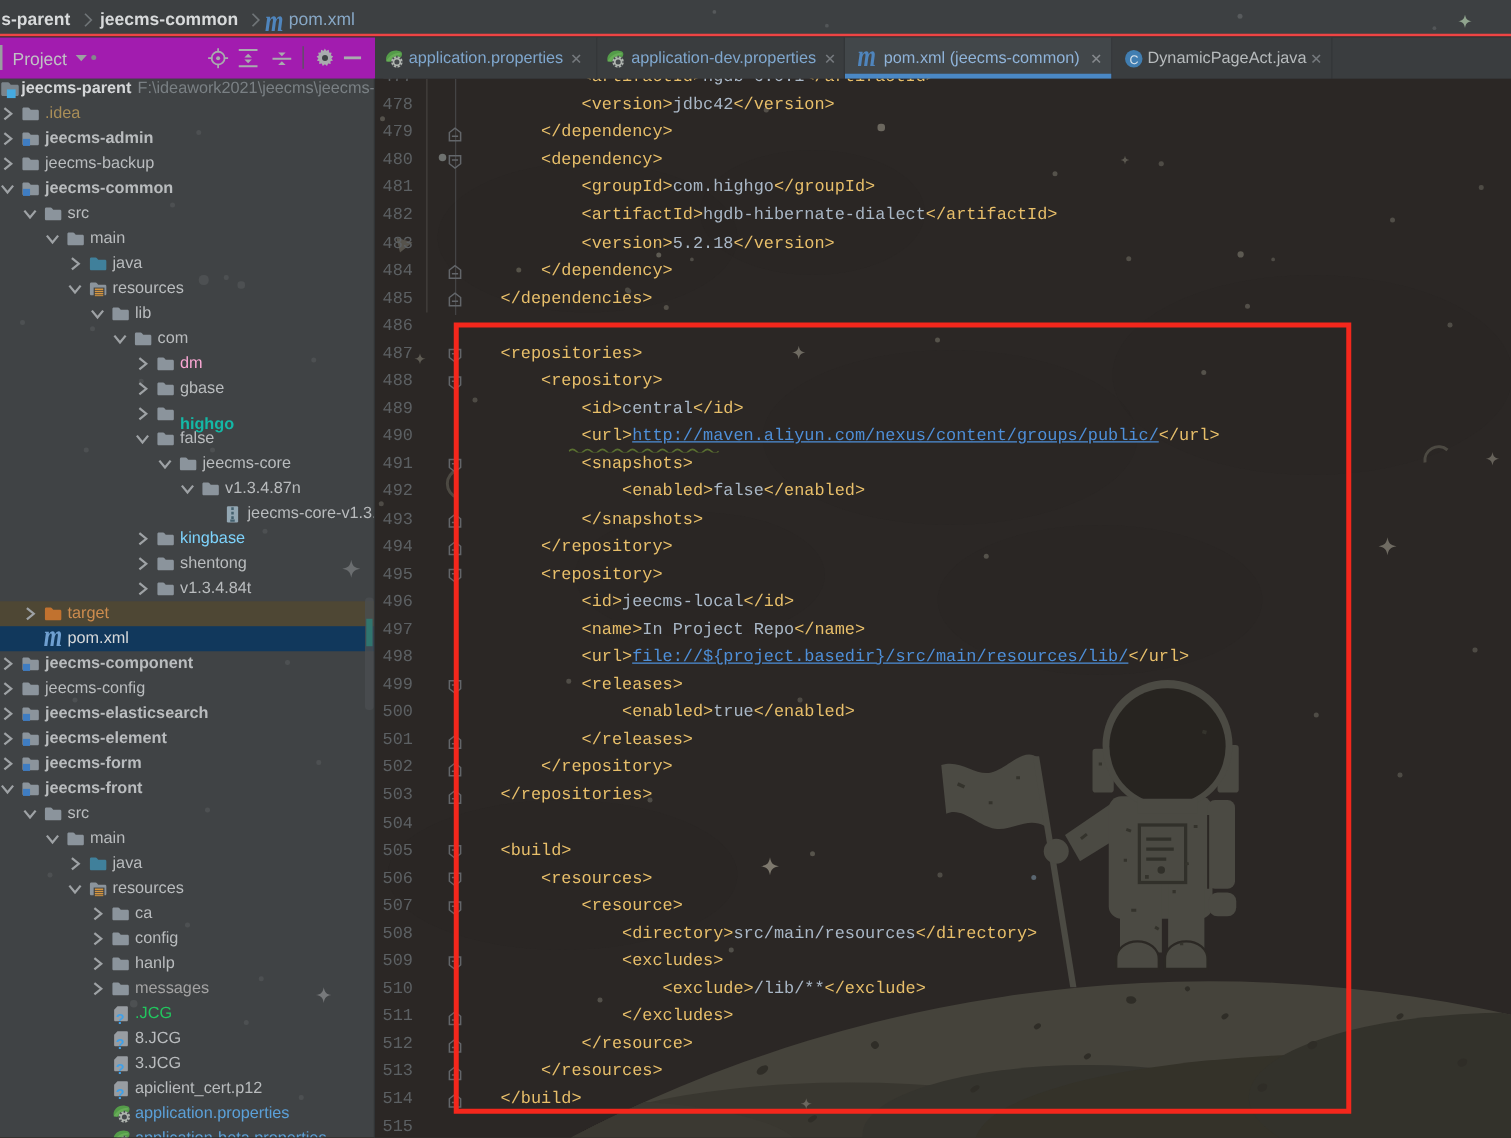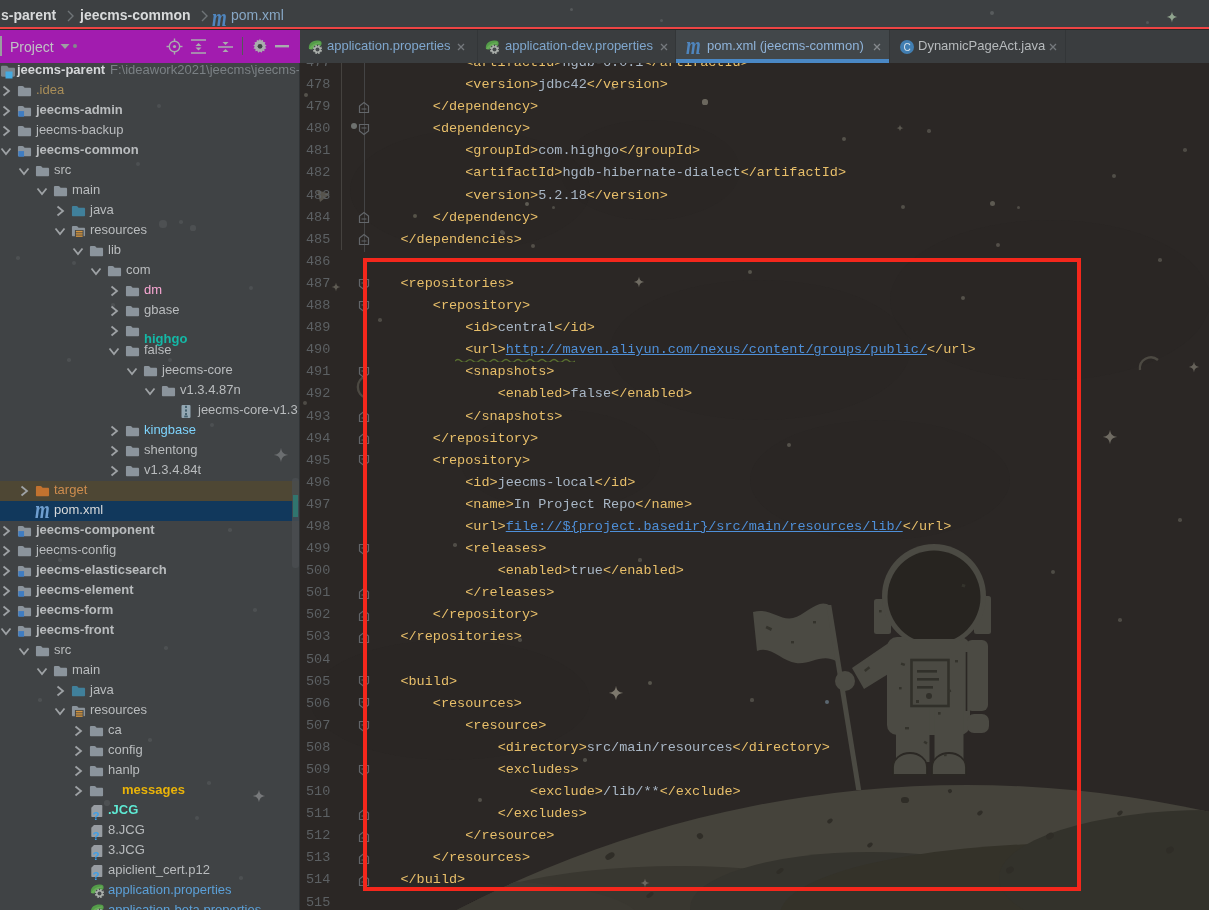--- a/index.html
+++ b/index.html
@@ -468,26 +468,26 @@
       <svg class="ic" style="left:89px;top:702px" width="15" height="12.2" viewBox="0 0 16 13">
         <path d="M1,2.2 C1,1.5 1.5,1 2.2,1 L5.8,1 C6.3,1 6.7,1.2 7,1.6 L8.1,3 L13.8,3 C14.5,3 15,3.5 15,4.2 L15,10.8 C15,11.5 14.5,12 13.8,12 L2.2,12 C1.5,12 1,11.5 1,10.8 Z" fill="#8b949c"></path>
       </svg>
       <span class="lbl" style="left:108px;top:699px;color:#b9bcbe;font-weight:normal">hanlp</span>
 <svg class="ch" style="left:72px;top:722px" width="12" height="12" viewBox="-6 -6 12 12">
         <path d="M-2.5,-4.5 L3,0 L-2.5,4.5" fill="none" stroke="#9ea2a5" stroke-width="1.8"></path>
       </svg>
       <svg class="ic" style="left:89px;top:722px" width="15" height="12.2" viewBox="0 0 16 13">
         <path d="M1,2.2 C1,1.5 1.5,1 2.2,1 L5.8,1 C6.3,1 6.7,1.2 7,1.6 L8.1,3 L13.8,3 C14.5,3 15,3.5 15,4.2 L15,10.8 C15,11.5 14.5,12 13.8,12 L2.2,12 C1.5,12 1,11.5 1,10.8 Z" fill="#8b949c"></path>
       </svg>
-      <span class="lbl" style="left:122px;top:719px;color:#eab308;font-weight:bold">messages</span>
+      <span class="lbl" style="left:108px;top:719px;color:#a3a3a3;font-weight:normal">messages</span>
 <svg class="ic" style="left:89px;top:741px" width="16" height="16" viewBox="0 0 16 16">
         <path d="M5,1 L12.3,1 C12.9,1 13.3,1.4 13.3,2 L13.3,12 C13.3,12.6 12.9,13 12.3,13 L3.3,13 C2.7,13 2.3,12.6 2.3,12 L2.3,3.7 Z" fill="#989da2"></path>
         <text x="3.6" y="15.6" font-family="Liberation Sans" font-size="11.5" font-weight="bold" fill="#3fa0e8">?</text>
       </svg>
-      <span class="lbl" style="left:108px;top:739px;color:#5eead4;font-weight:bold">.JCG</span>
+      <span class="lbl" style="left:108px;top:739px;color:#22c55e;font-weight:normal">.JCG</span>
 <svg class="ic" style="left:89px;top:761px" width="16" height="16" viewBox="0 0 16 16">
         <path d="M5,1 L12.3,1 C12.9,1 13.3,1.4 13.3,2 L13.3,12 C13.3,12.6 12.9,13 12.3,13 L3.3,13 C2.7,13 2.3,12.6 2.3,12 L2.3,3.7 Z" fill="#989da2"></path>
         <text x="3.6" y="15.6" font-family="Liberation Sans" font-size="11.5" font-weight="bold" fill="#3fa0e8">?</text>
       </svg>
       <span class="lbl" style="left:108px;top:759px;color:#b9bcbe;font-weight:normal">8.JCG</span>
 <svg class="ic" style="left:89px;top:781px" width="16" height="16" viewBox="0 0 16 16">
         <path d="M5,1 L12.3,1 C12.9,1 13.3,1.4 13.3,2 L13.3,12 C13.3,12.6 12.9,13 12.3,13 L3.3,13 C2.7,13 2.3,12.6 2.3,12 L2.3,3.7 Z" fill="#989da2"></path>
         <text x="3.6" y="15.6" font-family="Liberation Sans" font-size="11.5" font-weight="bold" fill="#3fa0e8">?</text>
       </svg>
       <span class="lbl" style="left:108px;top:779px;color:#b9bcbe;font-weight:normal">3.JCG</span>

